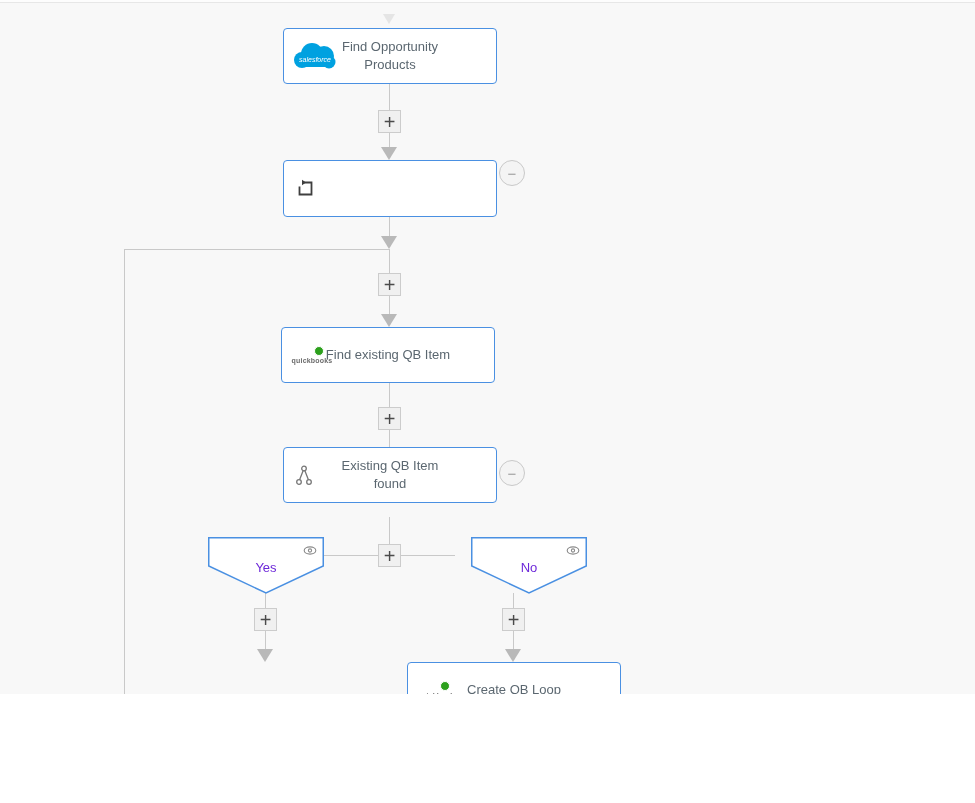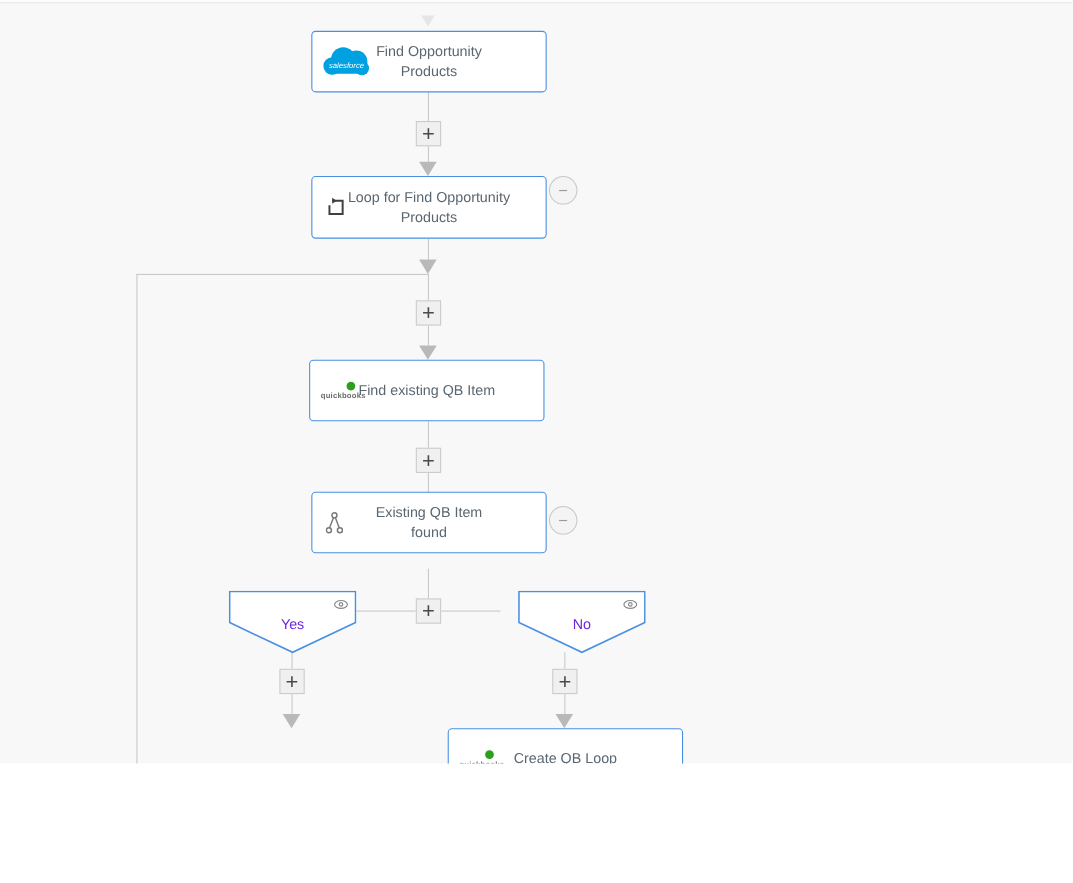--- a/index.html
+++ b/index.html
@@ -135,21 +135,20 @@
 
   <button class="plus-btn" style="left:378px;top:110px">+</button>
 
   <div class="node" style="left:283px;top:160px;width:214px;height:57px">
     <span class="node-icon" style="left:12px">
       <svg width="19" height="19" viewBox="0 0 19 19" fill="none">
         <path d="M6 3.5 H15.5 V15.5 H3.5 V7.5" stroke="#3f3f3f" stroke-width="1.8"></path>
         <path d="M6 0.8 L10 3.5 L6 6.2 Z" fill="#3f3f3f"></path>
       </svg>
     </span>
-    <span class="node-label" style="max-width:155px">Loop for Find Opportunity Products</span>
   </div>
   <button class="minus-btn" style="left:499px;top:160px">−</button>
 
   <button class="plus-btn" style="left:378px;top:273px">+</button>
 
   <div class="node" style="left:281px;top:327px;width:214px;height:56px">
     <span class="node-icon qb-logo" style="left:9px">
       <span class="qb-circle"></span>
       <span class="qb-word">quickbooks</span>
     </span>

